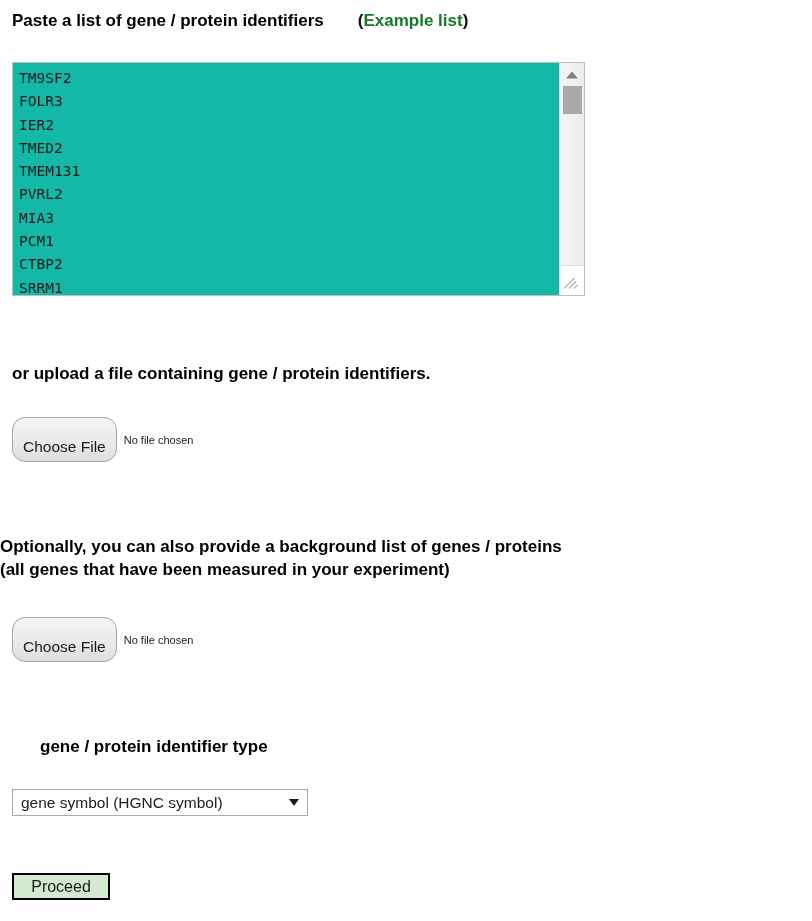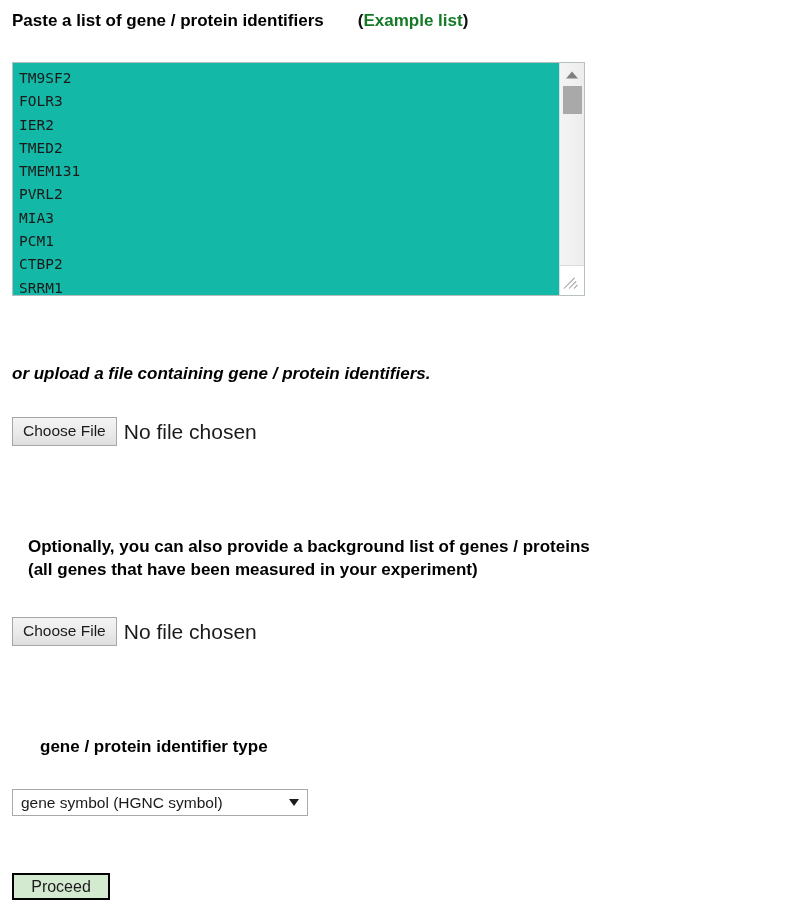--- a/index.html
+++ b/index.html
@@ -128,51 +128,51 @@
     background: #9a9a9a;
     height: 1px;
     transform-origin: left center;
     transform: rotate(-45deg);
   }
   #textarea-resize-grip i:nth-child(1) { width: 15px; left: 4px; top: 22px; }
   #textarea-resize-grip i:nth-child(2) { width: 10px; left: 9px; top: 22px; }
   #textarea-resize-grip i:nth-child(3) { width: 5px;  left: 14px; top: 22px; }
 
   
-  #heading-upload       { left: 12px; top: 362px; font-style: italic; }
-  #heading-background   { left: 28px; top: 535px; }
+  #heading-upload       { left: 12px; top: 362px; }
+  #heading-background   { left: 0; top: 535px; }
   #heading-idtype       { left: 12px; top: 735px; margin-left: 28px; }
   #heading-background .bg-line2 { display: block; }
 
   
   .file-input-row {
     position: absolute;
     display: flex;
     align-items: center;
     font-size: 15.5px;
   }
   #file-row-main       { left: 12px; top: 417px; }
   #file-row-background { left: 12px; top: 617px; }
 
   .choose-file-btn {
     display: inline-block;
-    padding: 4px 10px 5px 10px;
+    padding: 20px 10px 5px 10px;
     font-family: "Liberation Sans", sans-serif;
     font-size: 15.5px;
     line-height: 18px;
     color: #1b1b1b;
     background: linear-gradient(to bottom, #f4f4f4 0%, #ebebeb 50%, #dedede 100%);
     border: 1px solid #a6a6a6;
-    border-radius: 0;
+    border-radius: 13px;
     cursor: default;
     white-space: nowrap;
   }
   .no-file-label {
     margin-left: 7px;
-    font-size: 21px;
+    font-size: 11px;
     color: #1b1b1b;
     white-space: nowrap;
   }
 
   
   #identifier-select {
     position: absolute;
     left: 12px;
     top: 789px;
     width: 296px;

